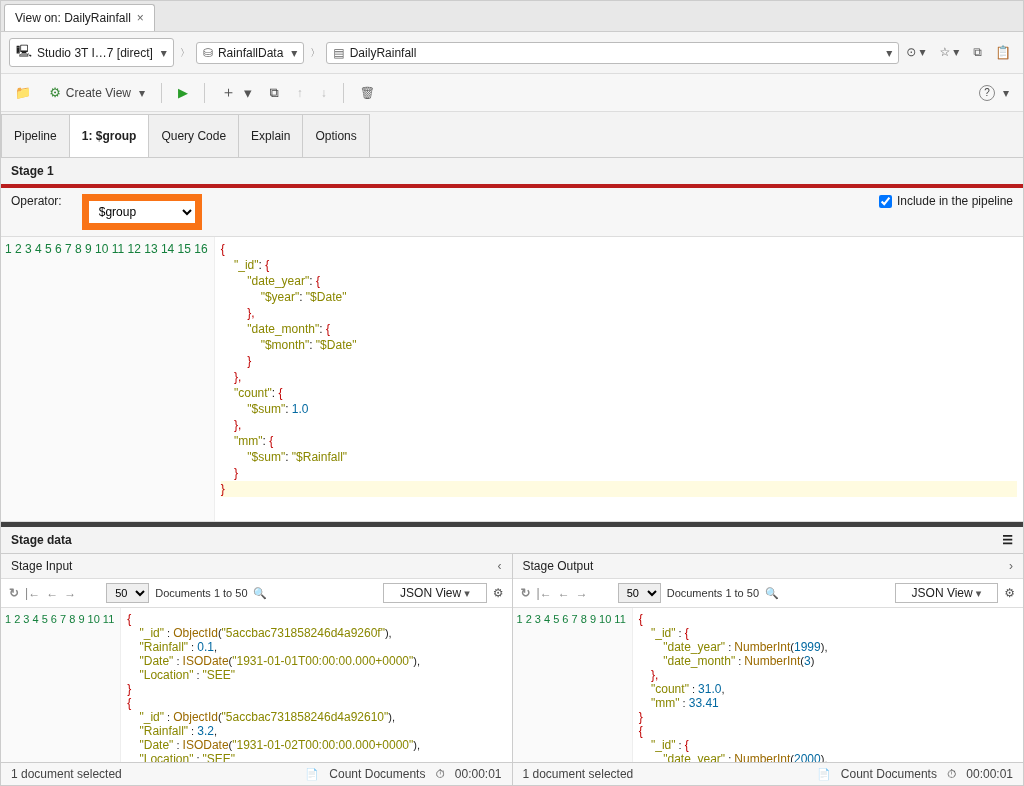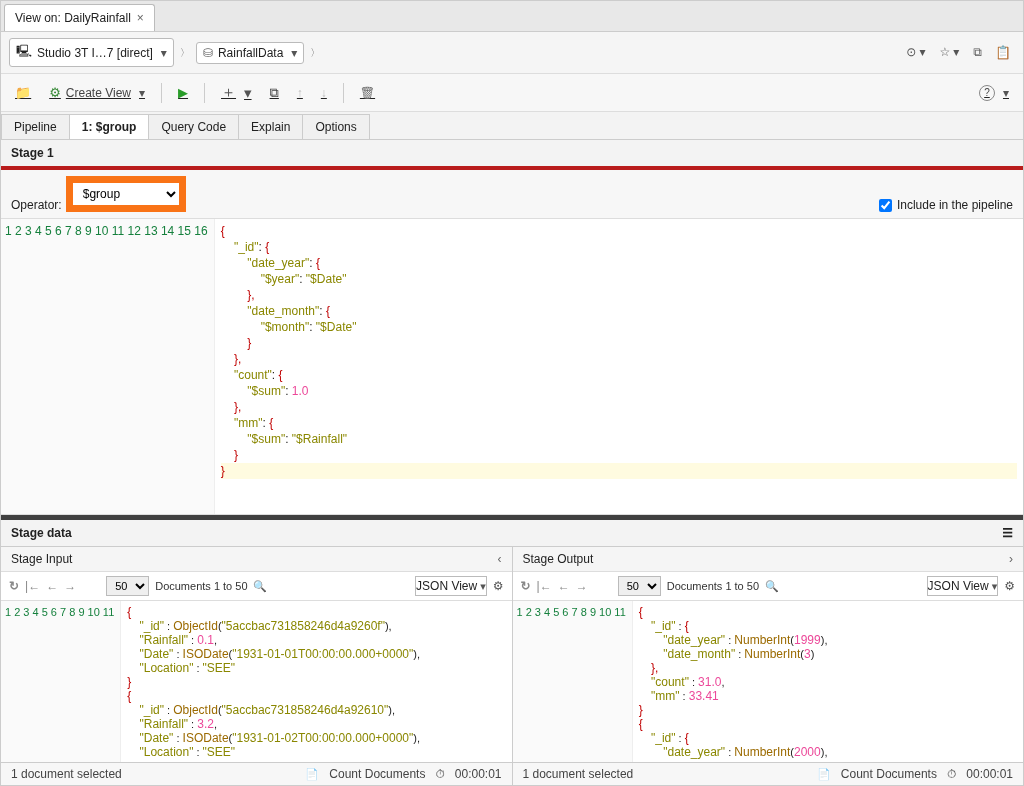--- a/index.html
+++ b/index.html
@@ -9,60 +9,60 @@
   .top-tab .close { color: #666; cursor: pointer; }
   .breadcrumb-bar { display: flex; align-items: center; gap: 4px; padding: 6px 8px; background: #f5f5f5; border-bottom: 1px solid #ddd; }
   .bc-item { display: flex; align-items: center; padding: 3px 6px; border: 1px solid #bbb; background: #fff; border-radius: 3px; gap: 5px; }
   .bc-item.wide { flex: 1; }
   .chev { color: #666; font-size: 10px; padding: 0 2px; }
   .db-icon::before { content: "⛁"; color: #666; }
   .coll-icon::before { content: "▤"; color: #666; }
   .caret-down::after { content: "▾"; color: #555; margin-left: 3px; }
   .right-icons { margin-left: auto; display: flex; gap: 8px; color: #555; }
   .right-icons span { cursor: pointer; padding: 3px; }
-  .toolbar { display: flex; align-items: center; gap: 6px; padding: 6px 8px; border-bottom: 1px solid #ddd; background: #f7f7f7; text-decoration: underline; }
+  .toolbar { display: flex; align-items: center; gap: 6px; padding: 6px 8px; border-bottom: 1px solid #ddd; background: #f7f7f7; }
   .t-btn { padding: 3px 6px; display: flex; align-items: center; gap: 5px; cursor: pointer; color: #444; border-radius: 3px; }
   .sep { width: 1px; height: 20px; background: #ccc; margin: 0 4px; }
   .folder-icon::before { content: "📁"; font-size: 13px; }
   .view-icon::before { content: "⚙"; color: #3a8b3a; font-size: 13px; }
   .play-icon { color: #2a9d2a; font-size: 13px; }
   .plus-icon { color: #555; font-size: 15px; }
   .copy-icon::before { content: "⧉"; font-size: 13px; }
   .up-icon::before { content: "↑"; }
   .down-icon::before { content: "↓"; }
   .trash-icon::before { content: "🗑"; color: #666; }
   .help-icon::before { content: "?"; border: 1px solid #888; border-radius: 50%; width: 14px; height: 14px; display: inline-flex; align-items: center; justify-content: center; font-size: 10px; }
   .sub-tabs { display: flex; border-bottom: 1px solid #ccc; background: #f3f3f3; }
-  .sub-tab { padding: 5px 12px; border: 1px solid #ccc; border-bottom: none; background: #f0f0f0; cursor: pointer; margin-right: -1px; margin-top: 2px; }
+  .sub-tab { padding: 14px 12px; border: 1px solid #ccc; border-bottom: none; background: #f0f0f0; cursor: pointer; margin-right: -1px; margin-top: 2px; }
   .sub-tab.active { background: #fff; font-weight: 600; }
   .stage-header { padding: 6px 10px; font-weight: 600; background: #f3f3f3; border-bottom: 4px solid #b91c1c; }
-  .operator-row { display: flex; align-items: flex-end; padding: 6px 10px; gap: 4px; background: #f7f7f7; border-bottom: 1px solid #ddd; }
+  .operator-row { display: flex; align-items: flex-start; padding: 6px 10px; gap: 20px; background: #f7f7f7; border-bottom: 1px solid #ddd; }
   .operator-row select { padding: 3px 6px; border: 7px solid #f97316; width: 120px; background: #fff; }
   .include-box { margin-left: auto; display: flex; align-items: center; gap: 5px; }
   .editor { background: #fff; font-family: Consolas, "Courier New", monospace; font-size: 12px; overflow: auto; flex: 1; border-bottom: 1px solid #ddd; display: flex; }
   .gutter { background: #fafafa; color: #15803d; text-align: right; padding: 4px 6px 4px 4px; user-select: none; border-right: 1px solid #eee; line-height: 16px; }
   .code { padding: 4px 6px; white-space: pre; line-height: 16px; flex: 1; }
   .t-brace { color: #c00000; }
   .t-key { color: #8a8700; }
   .t-str { color: #8a8700; }
-  .t-num { color: #ec4899; }
+  .t-num { color: #0369a1; }
   .t-fn { color: #9b6a00; }
   .hl-line { background: #fffbe0; display: inline-block; width: 100%; }
   .stage-data-header { padding: 6px 10px; font-weight: 600; background: #f3f3f3; border-top: 5px solid #404040; border-bottom: 1px solid #ccc; display: flex; align-items: center; }
   .layout-icon { margin-left: auto; cursor: pointer; }
   .panels { display: flex; flex: 1; min-height: 0; }
   .panel { flex: 1; display: flex; flex-direction: column; border-right: 1px solid #ccc; min-width: 0; }
   .panel:last-child { border-right: none; }
   .panel-title { padding: 5px 10px; background: #f5f5f5; border-bottom: 1px solid #ddd; display: flex; align-items: center; }
   .panel-title .chev-toggle { margin-left: auto; color: #666; cursor: pointer; }
   .panel-toolbar { display: flex; align-items: center; gap: 6px; padding: 4px 8px; border-bottom: 1px solid #ddd; background: #fff; }
   .panel-toolbar .nav { color: #888; cursor: pointer; }
   .panel-toolbar select { padding: 2px 4px; border: 1px solid #bbb; font-size: 11px; margin-left: 24px; }
   .panel-toolbar .docs-label { color: #333; font-size: 11px; }
-  .panel-toolbar .json-view { margin-left: auto; padding: 2px 0; border: 1px solid #bbb; font-size: 11px; cursor: pointer; background: #fff; }
+  .panel-toolbar .json-view { margin-left: auto; padding: 2px 16px; border: 1px solid #bbb; font-size: 11px; cursor: pointer; background: #fff; }
   .panel-toolbar .gear { cursor: pointer; color: #555; }
   .panel-editor { flex: 1; background: #fff; display: flex; font-family: Consolas, monospace; font-size: 11px; overflow: hidden; line-height: 14px; }
   .panel-editor .gutter { font-size: 11px; line-height: 14px; }
   .panel-editor .code { font-size: 11px; line-height: 14px; }
   .status-bar { display: flex; align-items: center; padding: 4px 10px; border-top: 1px solid #ccc; font-size: 11px; color: #444; background: #f7f7f7; gap: 8px; }
   .status-bar .r { margin-left: auto; display: flex; align-items: center; gap: 10px; }
   .clock-icon::before { content: "⏱"; }
   .doc-icon::before { content: "📄"; font-size: 11px; }
   .main-stage { flex: 1 1 55%; display: flex; flex-direction: column; min-height: 0; }
   .lower { flex: 1 1 35%; display: flex; flex-direction: column; min-height: 0; }
@@ -89,20 +89,25 @@
     <span>Studio 3T I…7 [direct]</span>
     <span class="caret-down"></span>
   </div>
   <span class="chev">〉</span>
   <div class="bc-item">
     <span class="db-icon"></span>
     <span>RainfallData</span>
     <span class="caret-down"></span>
   </div>
   <span class="chev">〉</span>
+  <div class="bc-item wide">
+    <span class="coll-icon"></span>
+    <span>DailyRainfall</span>
+    <span class="caret-down" style="margin-left:auto"></span>
+  </div>
   <div class="right-icons">
     <span class="dotted-icon caret-down"></span>
     <span class="star-icon caret-down"></span>
     <span class="stack-icon"></span>
     <span class="paste-icon"></span>
   </div>
 </div>
 
 <div class="toolbar">
   <span class="t-btn folder-icon"></span>

